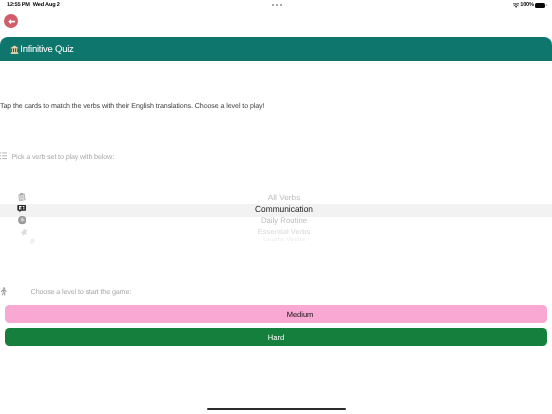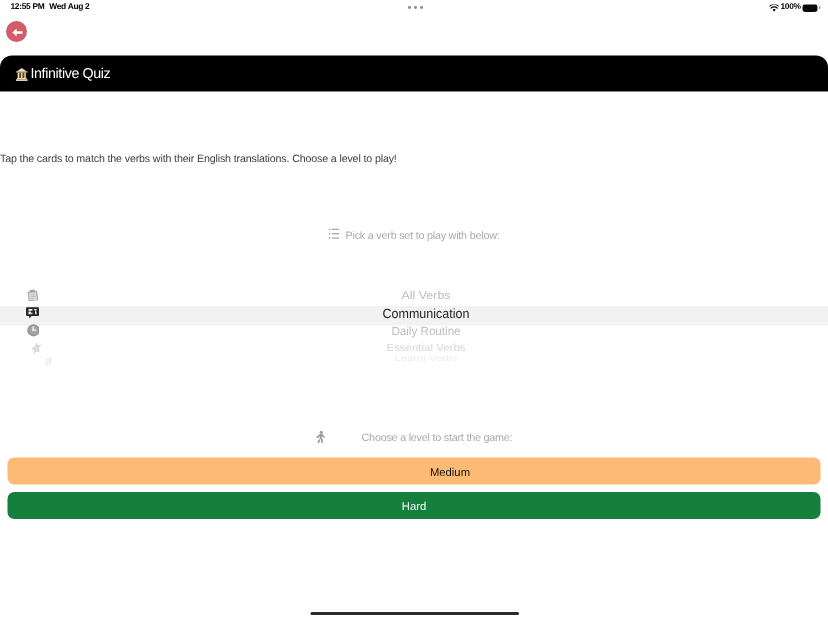--- a/index.html
+++ b/index.html
@@ -18,31 +18,31 @@
   .sb-right .pct { position:relative; top:-0.1px; }
   .batt { width:9.5px; height:4.9px; background:#0a0a0a; border-radius:1.6px; position:relative; }
   .batt::after { content:""; position:absolute; right:-1.9px; top:1.4px; width:1.2px; height:2.1px;
                  background:rgba(0,0,0,.40); border-radius:0 1px 1px 0; }
 
   
   .backbtn { position:absolute; left:4.3px; top:14px; width:14.2px; height:14.2px; border-radius:50%;
              background:#d25c68; display:flex; align-items:center; justify-content:center; }
 
   
-  .appbar { position:absolute; left:0; top:37px; width:552px; height:24px; background:#000000;
+  .appbar { position:absolute; left:0; top:37px; width:552px; height:24px; background:#0f766e;
             border-radius:8px 8px 0 0; }
   .appbar .bldg { position:absolute; left:9.5px; top:7.8px; }
   .appbar .title { position:absolute; left:20.3px; top:6.5px; color:#fff; font-size:9.5px;
                    font-weight:400; letter-spacing:-0.25px; line-height:11px; }
 
   
   .intro { position:absolute; top:101.5px; left:0; width:464px; text-align:left;
            font-size:7.1px; letter-spacing:-0.09px; color:#3d3d3d; line-height:9px; }
   .hintrow { position:absolute; left:0; width:552px; display:flex; align-items:center;
-             justify-content:center; gap:4.2px; font-size:7.2px; letter-spacing:-0.15px;
+             justify-content:flex-start; gap:4.2px; font-size:7.2px; letter-spacing:-0.15px;
              color:#a9a9a9; line-height:9px; }
   .pickhint { top:151.5px; }
   .levelhint { top:286.8px;gap:24px; }
 
   
   .picker { position:absolute; left:0; top:186px; width:552px; height:60px; overflow:hidden; }
   .selband { position:absolute; left:0; top:18px; width:552px; height:13px; background:#f2f2f2; }
   .prow { position:absolute; left:0; width:512px; }
   .prow .pico { position:absolute; top:50%; transform:translateY(-50%); line-height:1; }
   .prow .ptxt { position:absolute; left:284px; top:50%; white-space:nowrap; line-height:1;
@@ -158,17 +158,17 @@
     <g fill="#9b9b9b">
       <circle cx="16.5" cy="5" r="4.3"></circle>
       <path d="M13.4 9.6c-2.3.5-3.9 1.8-5.2 3.3L4 17.4c-.9 1-.8 2.5.2 3.3 1 .9 2.5.7 3.3-.3l3.6-4.2 1.6-1-1.2 6.1 5 3.9-.2 7.4c0 1.3 1 2.4 2.3 2.4 1.3 0 2.4-1 2.4-2.4l.2-8.6-3.9-3.3 1.3-6 1.7 3.6 3.2 1.8c1 .6 2.4.2 2.9-.9.6-1.1.2-2.4-.9-3l-2.4-1.4-2-4.4c-1-2-4.4-1.6-7.7-.8z"></path>
       <path d="m11 23.5-4.3 7.8c-.6 1.1-.2 2.5.9 3.1 1.1.6 2.5.2 3.1-.9l4.4-8z"></path>
     </g>
   </svg>
   <span>Choose a level to start the game:</span>
 </div>
 
 <div class="buttons">
-    <div class="lvl" style="background: #fdba74; color: rgb(17, 17, 17); padding-left: 48px;">Medium</div>
+    <div class="lvl" style="background: #f9a8d4; color: rgb(17, 17, 17); padding-left: 48px;">Medium</div>
     <div class="lvl" style="background: #15803d; color: rgb(255, 255, 255);">Hard</div>
   </div>
 
 <div class="homebar"></div>
 
 </body></html>

